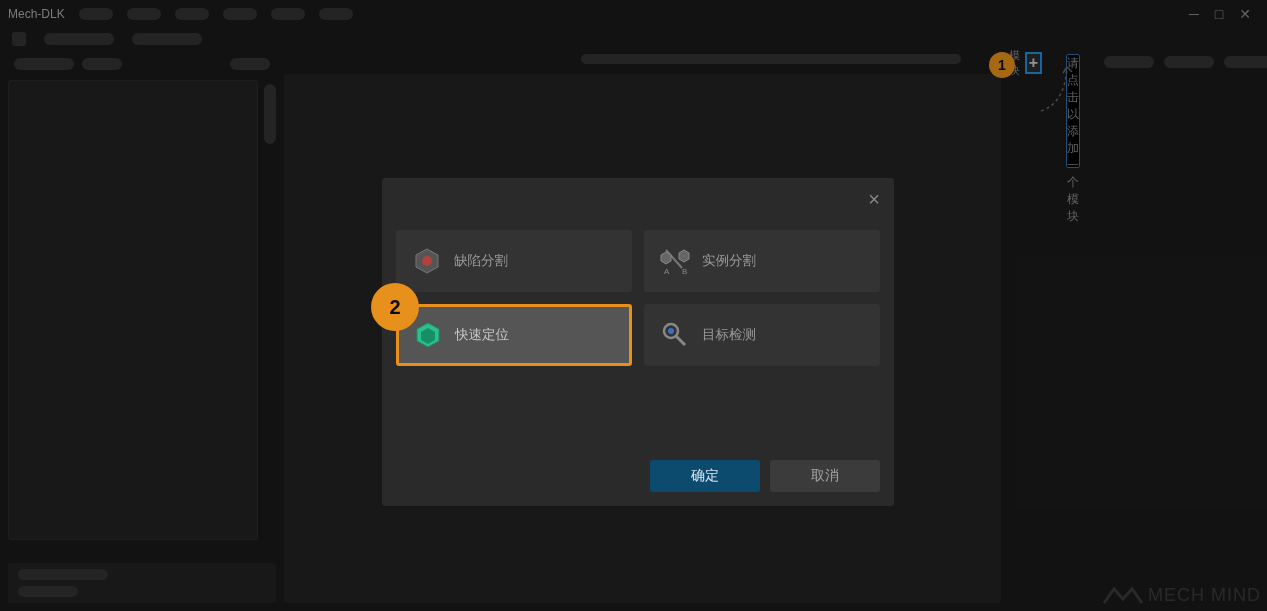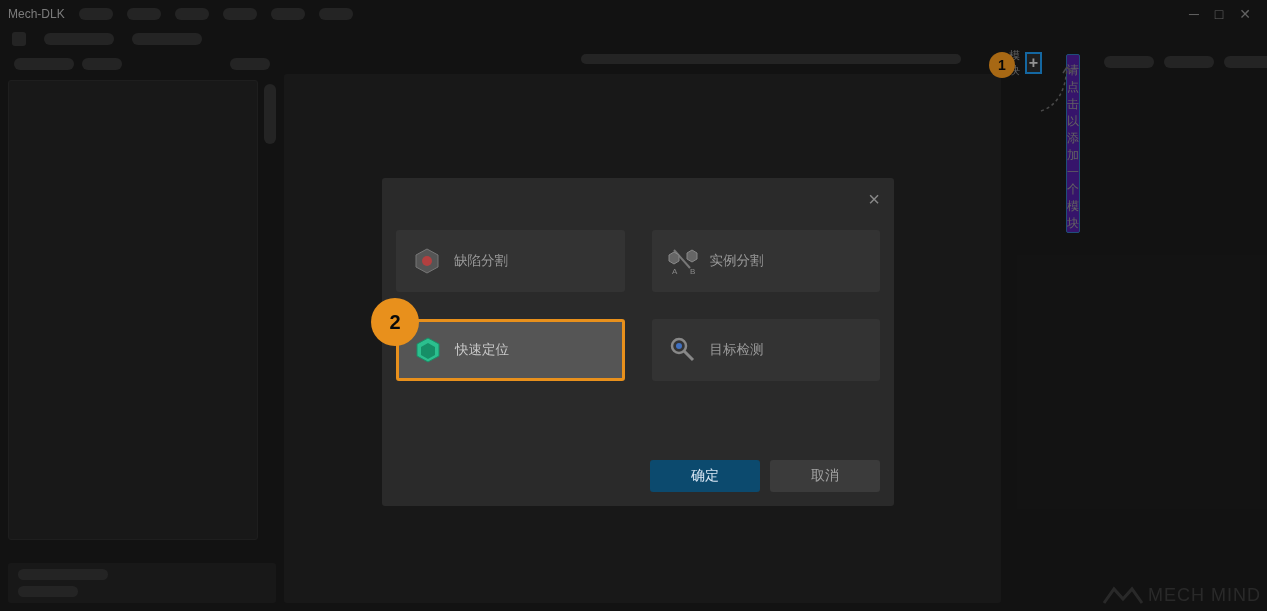--- a/index.html
+++ b/index.html
@@ -90,25 +90,25 @@
     position: relative;
   }
   .add-btn .callout {
     position: absolute; left: -38px; top: -2px;
     width: 26px; height: 26px; border-radius: 50%;
     background: #e8901c; color: #0a0a0a;
     display:flex; align-items:center; justify-content:center;
     font-weight: 600; font-size: 14px;
   }
   .right-drop {
-    height: 179px;
+    height: 114px;
     border: 1px solid #2b6ca8;
-    background: #4c1d95;
+    background: #000000;
     border-radius: 2px;
-    display:flex; align-items:flex-end; justify-content:center;
+    display:flex; align-items:flex-start; justify-content:center;
     font-size: 12px; color: #888;
     position: relative;
     text-align:center;
   }
   .right-drop svg.arrow {
     position:absolute; right: 4px; top: 4px;
   }
   .right-tabs { display:flex; gap: 10px; padding: 2px 0;}
 
   .rgroup {
@@ -125,21 +125,21 @@
     position: absolute;
     left: 382px; top: 178px;
     width: 512px; height: 328px;
     background: #2a2a2a;
     border-radius: 3px;
     padding: 12px 14px 14px 14px;
     display:flex; flex-direction:column;
   }
   .dialog .close { position:absolute; right:14px; top:10px; font-size:20px; color:#888; cursor:pointer;}
   .opt-grid {
-    display:grid; grid-template-columns: 1fr 1fr; gap: 27px;
+    display:grid; grid-template-columns: 1fr 1fr; gap: 12px;
     margin-top: 40px;
   }
   .opt {
     height: 62px;
     background: #333;
     border-radius: 3px;
     display:flex; align-items:center;
     padding: 0 14px; gap: 12px;
     font-size: 13.5px;
     color: #9a9a9a;

